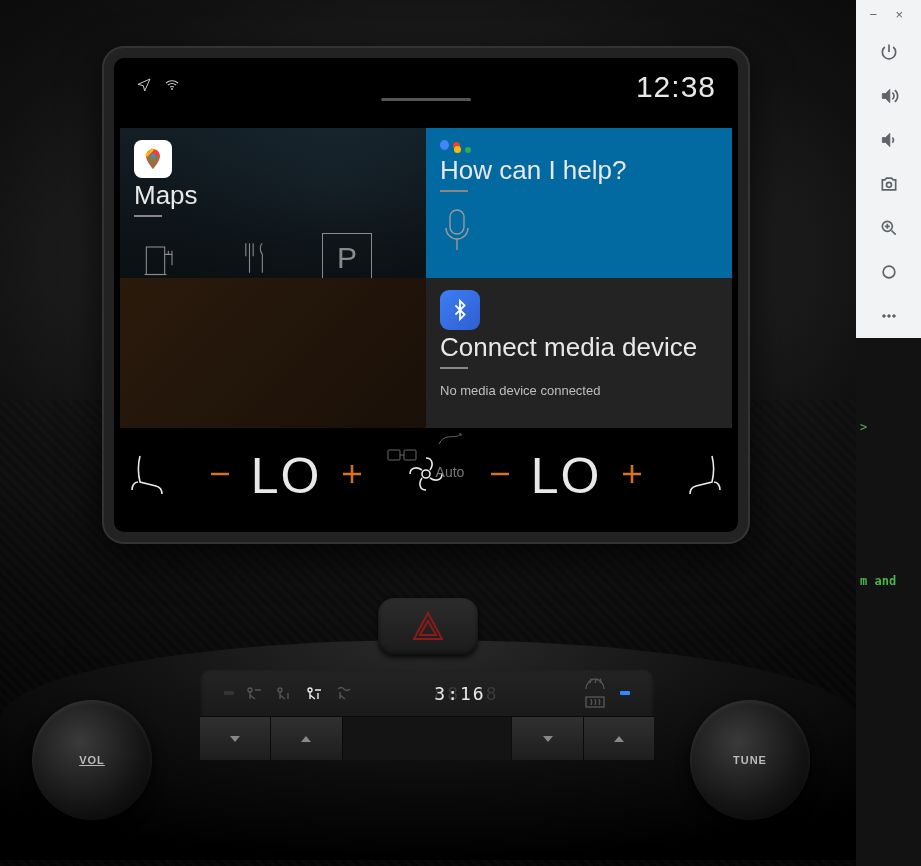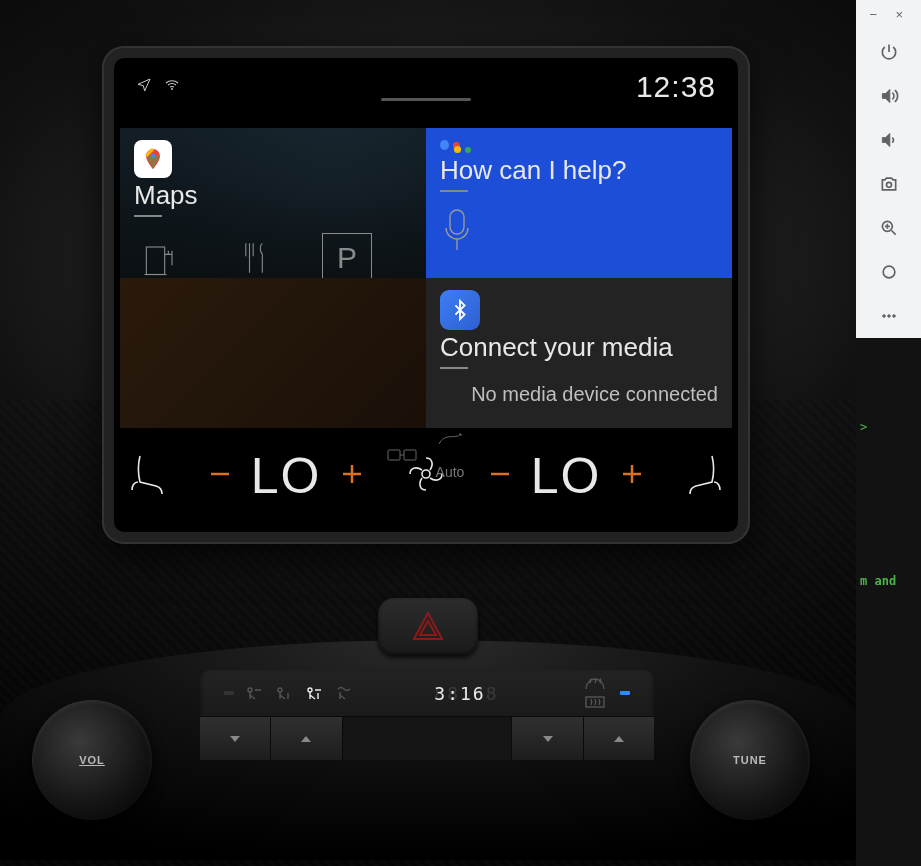--- a/index.html
+++ b/index.html
@@ -61,27 +61,27 @@
   .sb-left { display:flex; gap:12px; align-items:center; }
   .sb-left svg { width:16px; height:16px; fill:#ccc; }
   .notch { position:absolute; left:50%; top:40px; transform:translateX(-50%); width:90px; height:3px; background:#555; border-radius:2px;}
   .clock { font-size:30px; font-weight:300; letter-spacing:1px;}
 
   
   .cards {
     position:absolute; top:70px; left:6px; right:6px; height:300px;
     display:grid; grid-template-columns:1fr 1fr; grid-template-rows:1fr 1fr; 
   }
-  .card { background:#1d4ed8; position:relative; overflow:hidden; padding:12px 14px 10px; }
+  .card { background:#0369a1; position:relative; overflow:hidden; padding:12px 14px 10px; }
   .card.maps { background: linear-gradient(180deg, rgba(20,35,45,.65), rgba(10,15,18,.9)), radial-gradient(circle at 70% 40%, #223038 0%, #101416 70%); }
   .card.empty { background: linear-gradient(135deg, #2a1a0c 0%, #1a1008 100%); }
   .card.media { background:#232323; }
   .card-title { font-size:26px; font-weight:400; margin-top:2px; display:flex; align-items:flex-start; gap:8px;}
   .card-underline{ width:28px; height:2px; background:#888; margin-top:4px;}
-  .card-sub { font-size:20px; color:#bfbfbf; margin-top:14px;text-align:right; }
+  .card-sub { font-size:13px; color:#bfbfbf; margin-top:14px; }
 
   .maps-icon{ width:38px; height:38px; background:#fff; border-radius:8px; display:flex; align-items:center; justify-content:center; margin-bottom:2px;}
   .maps-icon svg{width:24px;height:24px;}
   .maps-row { display:flex; gap:40px; margin-top:14px; align-items:center;}
   .poi { width:54px; height:54px; display:flex; align-items:center; justify-content:center; }
   .poi svg { width:44px; height:44px; stroke:#8a8a8a; fill:none; stroke-width:1.2;}
   .poi.park { border:1.5px solid #8a8a8a; width:50px; height:50px; font-size:30px; color:#8a8a8a; font-weight:300;}
 
   .asst-dots { display:flex; gap:4px; margin-bottom:2px; align-items:center;}
   .asst-dots span{width:10px;height:10px;border-radius:50%;}
@@ -279,21 +279,21 @@
         </div>
 
         <div class="card empty"></div>
 
         <div class="card media">
           <div class="bt-icon">
             <svg viewBox="0 0 24 24">
                 <path d="M7 7l10 10-5 5V2l5 5L7 17"></path>
               </svg>
           </div>
-          <div class="card-title">Connect your media</div>
+          <div class="card-title">Connect media device</div>
           <div class="card-underline"></div>
           <div class="card-sub">No media device connected</div>
         </div>
       </div>
 
       <div class="climate">
         <div class="sync-row">
           <span><svg viewBox="0 0 30 16">
                 <rect x="1" y="3" width="12" height="10" rx="1"></rect>
                 <rect x="17" y="3" width="12" height="10" rx="1"></rect>

